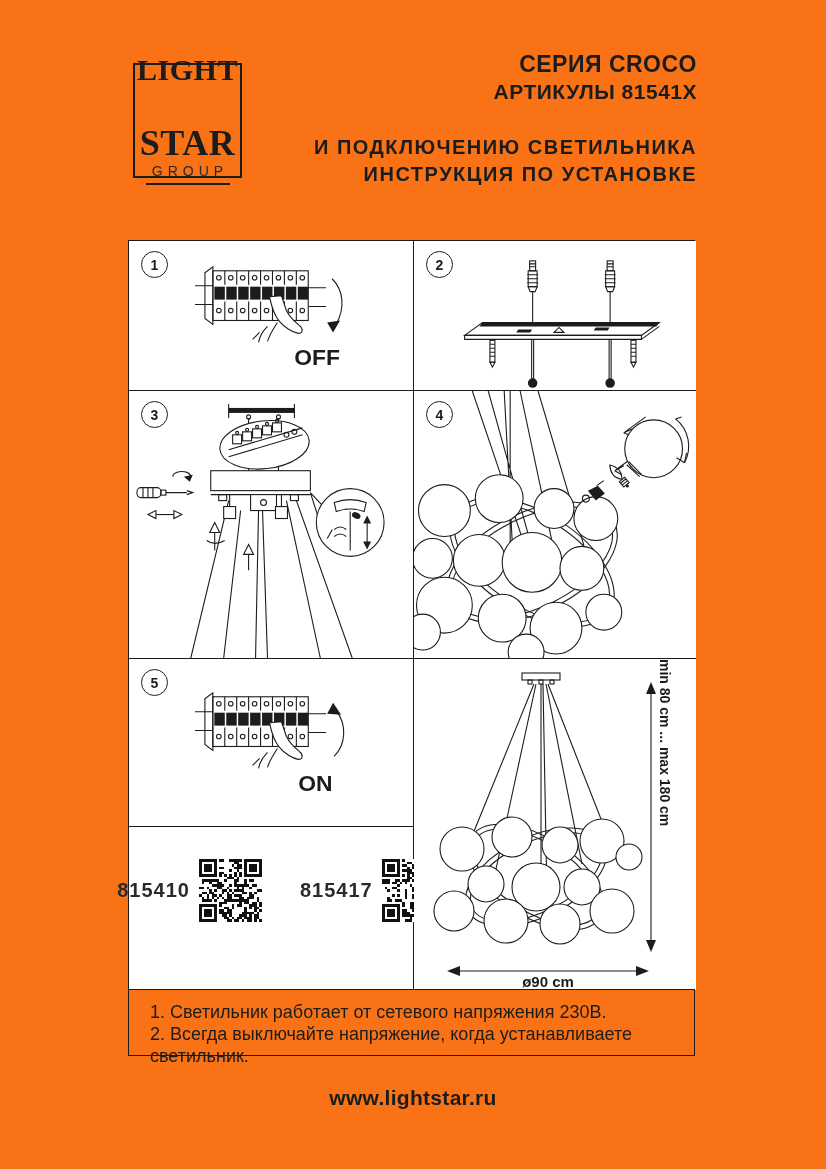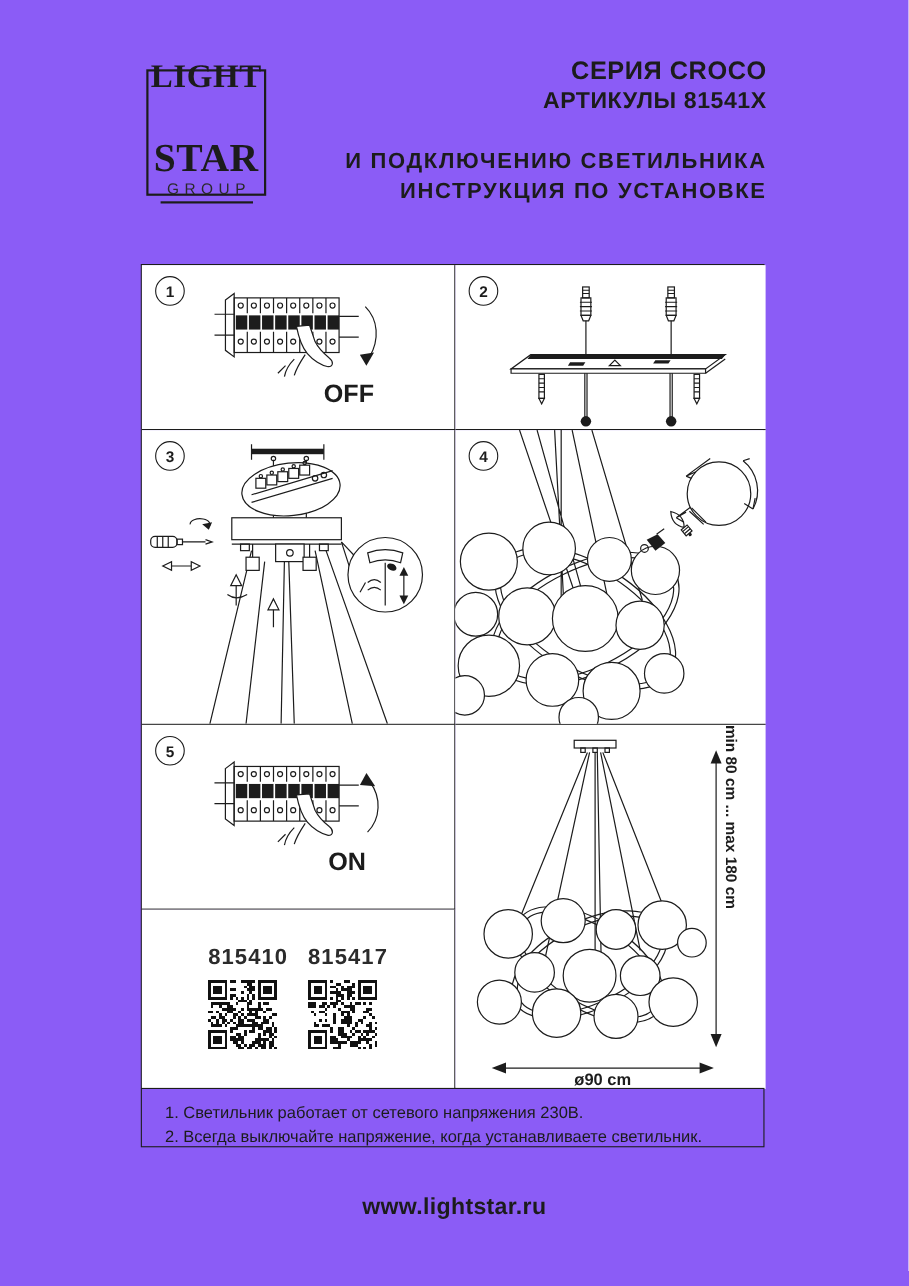--- a/index.html
+++ b/index.html
@@ -1,16 +1,16 @@
 <!DOCTYPE html>
 <html><head>
 <meta charset="utf-8">
 <style>
   html,body{margin:0;padding:0;background:#fff;}
-  .page{position:relative;width:826px;height:1169px;background:#8b5cf6;overflow:hidden;
+  .page{position:relative;width:826px;height:1169px;background:#f97316;overflow:hidden;
         font-family:"Liberation Sans",sans-serif;color:#1c1c1c;}
   
   .logo-box{position:absolute;left:133px;top:63px;width:109px;height:115px;
             border:2px solid #1c1c1c;box-sizing:border-box;display:flex;flex-direction:column;
             align-items:center;justify-content:center;}
   .logo-light{font-family:"Liberation Serif",serif;font-weight:bold;font-size:30px;line-height:28px;letter-spacing:.5px;}
   .logo-star{font-family:"Liberation Serif",serif;font-weight:bold;font-size:36px;line-height:33px;letter-spacing:.5px;margin-top:43px;}
   .logo-group{font-size:14px;letter-spacing:5px;line-height:16px;margin:3px 0 4px 5px;font-weight:400;color:#2a2a2a;}
   .logo-flag{width:84px;height:8px;display:flex;border:1px solid #1c1c1c;box-sizing:border-box;}
   .logo-flag .g{flex:0 0 44%;}
@@ -28,32 +28,32 @@
   .b-r{border-right:1.4px solid #1c1c1c;}
   .b-b{border-bottom:1.4px solid #1c1c1c;}
   .cell svg.draw{position:absolute;left:0;top:0;width:100%;height:100%;}
   .badge{position:absolute;left:12px;top:10px;width:25px;height:25px;border:1.4px solid #1c1c1c;
          border-radius:50%;display:flex;align-items:center;justify-content:center;
          font-size:14px;font-weight:bold;background:#fff;z-index:3;}
   svg text{font-family:"Liberation Sans",sans-serif;}
   
   .qr-wrap{position:absolute;left:0;top:0;width:100%;height:100%;display:flex;
            justify-content:center;align-items:flex-start;gap:18px;padding-top:32px;box-sizing:border-box;}
-  .qr-col{display:flex;flex-direction:column;gap:9px;}
+  .qr-col{display:flex;align-items:center;gap:9px;margin-left:20px;}
   .qr-num{font-size:20px;font-weight:bold;letter-spacing:1px;color:#2b2b2b;}
   .qr-svg{width:63px;height:63px;shape-rendering:crispEdges;}
   
   .dim-v{position:absolute;left:243px;top:0;height:331px;display:flex;align-items:center;
          writing-mode:vertical-rl;font-size:14px;font-weight:bold;white-space:nowrap;}
   .dim-h{position:absolute;left:0;top:290px;width:268px;text-align:center;
          font-size:15px;font-weight:bold;margin-top:24px;}
   
-  .notes{position:absolute;left:128px;top:989px;width:567px;height:54px;
+  .notes{position:absolute;left:128px;top:989px;width:567px;height:67px;
          border:1.6px solid #1c1c1c;box-sizing:border-box;padding:11px 10px 0 21px;
-         font-size:15px;line-height:22px;}
+         font-size:18px;line-height:22px;}
   
   .footer{position:absolute;left:0;top:1086px;width:100%;text-align:center;
           font-size:21px;font-weight:bold;letter-spacing:.3px;}
 </style>
 </head>
 <body>
 
 <div class="page">
 
   <div class="logo-box">

